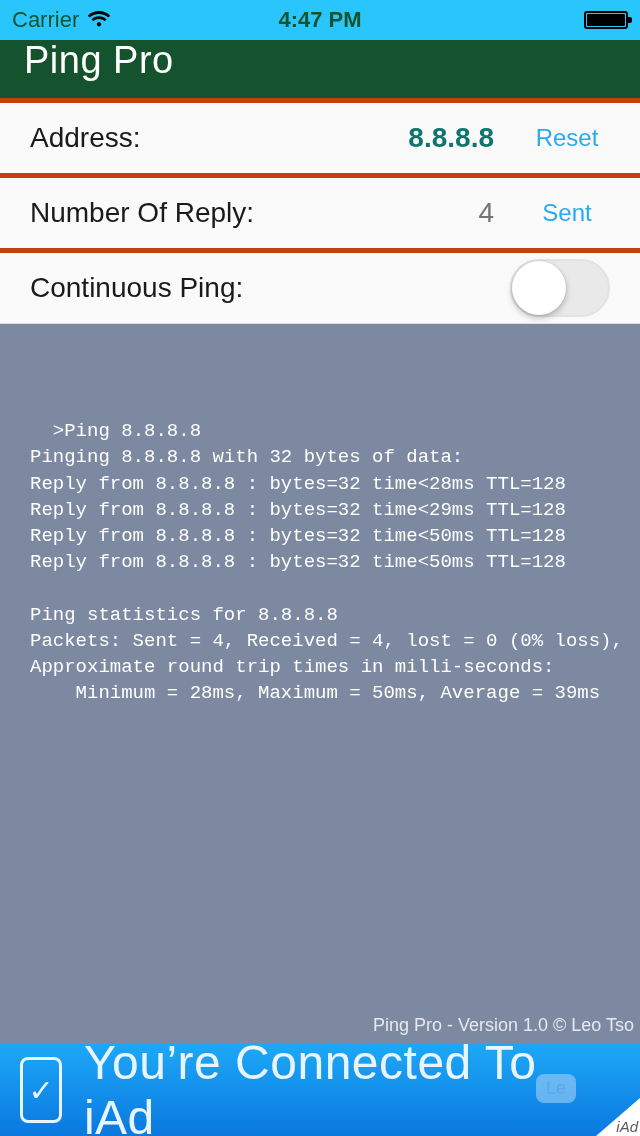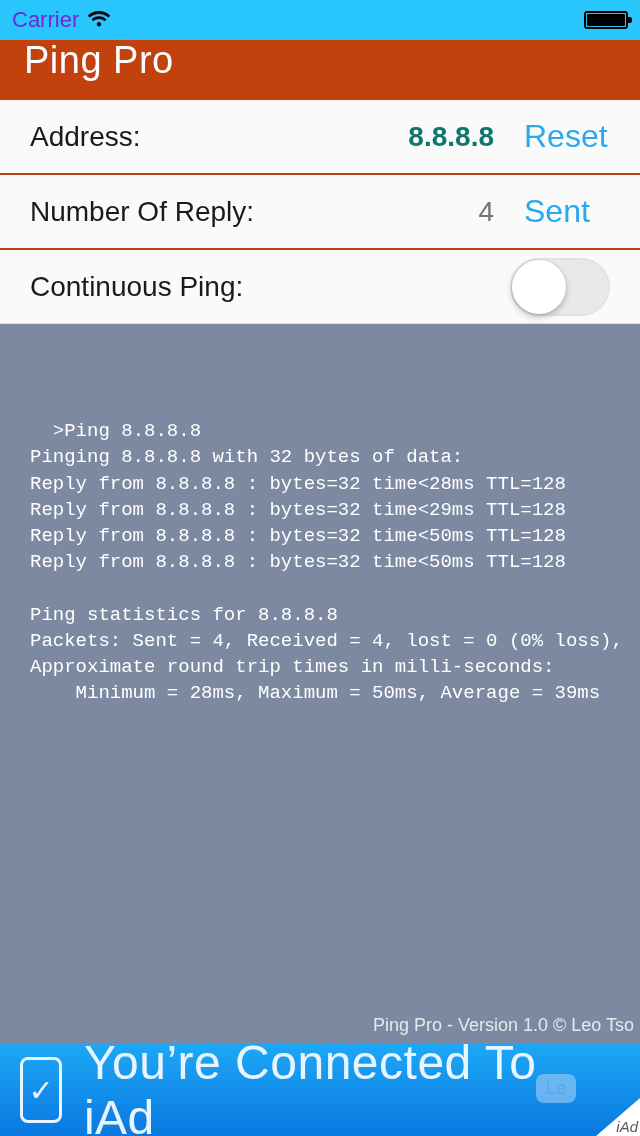--- a/index.html
+++ b/index.html
@@ -9,67 +9,67 @@
   
   .status-bar {
     height: 40px;
     background: #29c5fd;
     display: flex;
     align-items: center;
     justify-content: space-between;
     padding: 0 12px;
     font-size: 22px;
     font-weight: 500;
-    color: #6d28d9;
+    color: #14532d;
   }
   .status-left { display: flex; align-items: center; gap: 8px; }
   .status-center { position: absolute; left: 0; right: 0; text-align: center; font-weight: 600; pointer-events: none; }
   .battery {
     width: 44px; height: 18px; border: 2px solid #000; border-radius: 3px; position: relative;
   }
   .battery::after { content:""; position:absolute; right:-6px; top:4px; width:4px; height:6px; background:#000; border-radius:0 2px 2px 0; }
   .battery-fill { position:absolute; left:1px; top:1px; bottom:1px; right:1px; background:#000; border-radius:1px; }
 
   
   .nav-bar {
     height: 58px;
-    background: #c2410c;
+    background: #14532d;
     display: flex;
     align-items: center;
     padding: 0 24px 17px 24px;
   }
   .nav-title {
     font-size: 38px;
     font-weight: 300;
     color: #fff;
     letter-spacing: 0.5px;
   }
 
   
   .row {
     height: 75px;
     background: #fafafa;
     display: flex;
     align-items: center;
     padding: 0 30px;
-    border-top: 2px solid #c2410c;
+    border-top: 5px solid #c2410c;
     font-size: 28px;
     color: #1a1a1a;
   }
   .row:first-of-type { border-top: none; margin-top: 2px;}
   .row-label { flex: 0 0 auto; font-weight: 400; }
   .row-spacer { flex: 1 1 auto; }
   .row-input {
     border: none; background: transparent; font-size: 28px; text-align: right;
     color: #0f766e; font-weight: 600; width: 180px; outline: none;
   }
   .row-input.placeholder { color: #b8b8b8; font-weight: 400; }
   .row-action {
-    color: #29a9f0; font-size: 32px; font-weight: 400; margin-left: 30px;
-    min-width: 86px; text-align: left; cursor: pointer;
+    color: #29a9f0; font-size: 24px; font-weight: 400; margin-left: 30px;
+    min-width: 86px; text-align: center; cursor: pointer;
   }
 
   
   .switch {
     width: 100px; height: 58px; border-radius: 30px;
     background: #e9e9ea; border: 2px solid #e3e3e4; position: relative;
     cursor: pointer;
   }
   .switch-knob {
     position: absolute; left: 0px; top: 0px; width: 54px; height: 54px;
@@ -132,20 +132,21 @@
 
 <div class="status-bar">
   <div class="status-left">
     <span>Carrier</span>
     <span>
       <svg width="24" height="18" viewBox="0 0 24 18">
           <path d="M12 17.5c1.2 0 2.2-1 2.2-2.2s-1-2.2-2.2-2.2-2.2 1-2.2 2.2 1 2.2 2.2 2.2zm-5.6-5.2c1.5-1.5 3.5-2.3 5.6-2.3s4.1.8 5.6 2.3l1.9-1.9C17.5 8.4 14.9 7.3 12 7.3S6.5 8.4 4.5 10.4l1.9 1.9zM.8 6.7l1.9 1.9C5.1 6.2 8.4 4.9 12 4.9s6.9 1.3 9.3 3.7l1.9-1.9C20.2 3.7 16.3 2.1 12 2.1S3.8 3.7.8 6.7z" fill="#000"></path>
         </svg>
     </span>
   </div>
+  <div class="status-center">4:47 PM</div>
   <div class="battery">
       <div class="battery-fill"></div>
     </div>
 </div>
 
 <div class="nav-bar">
   <div class="nav-title">Ping Pro</div>
 </div>
 
 <div class="row">

